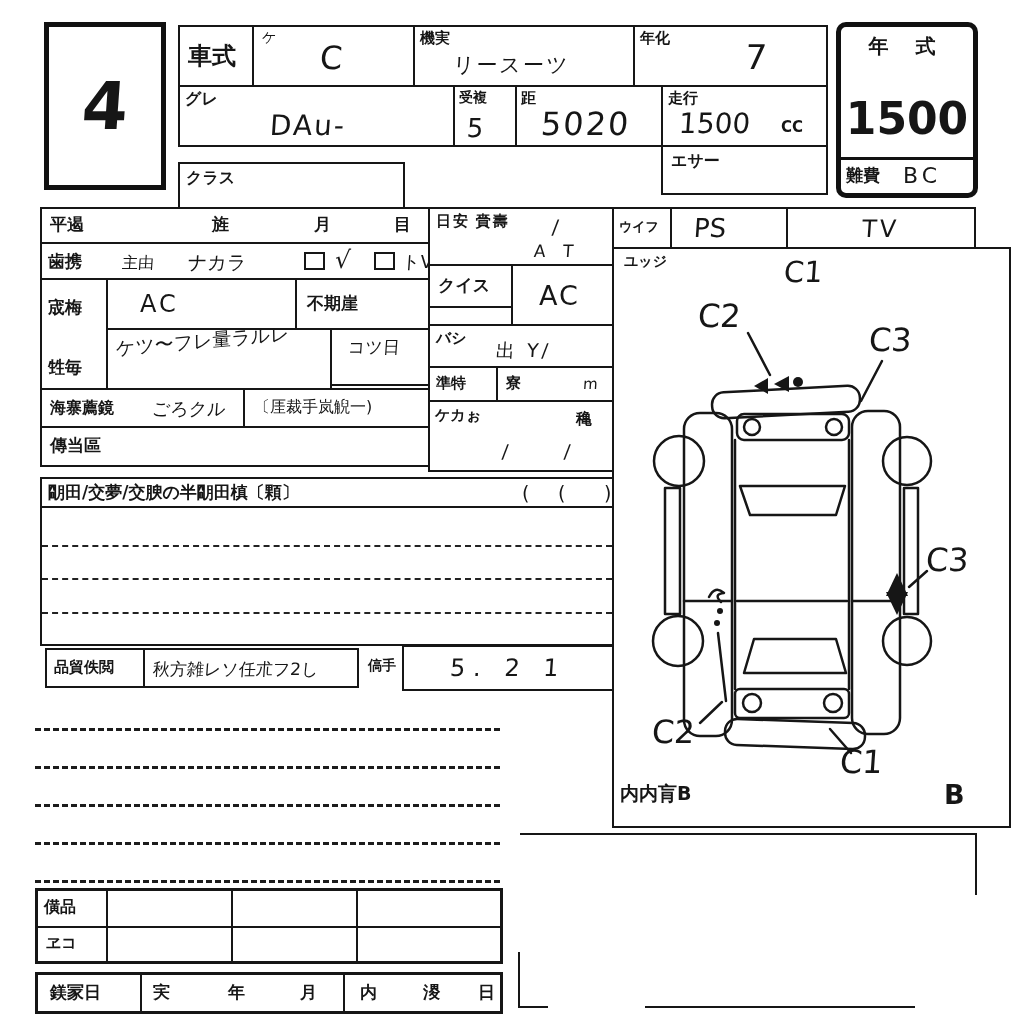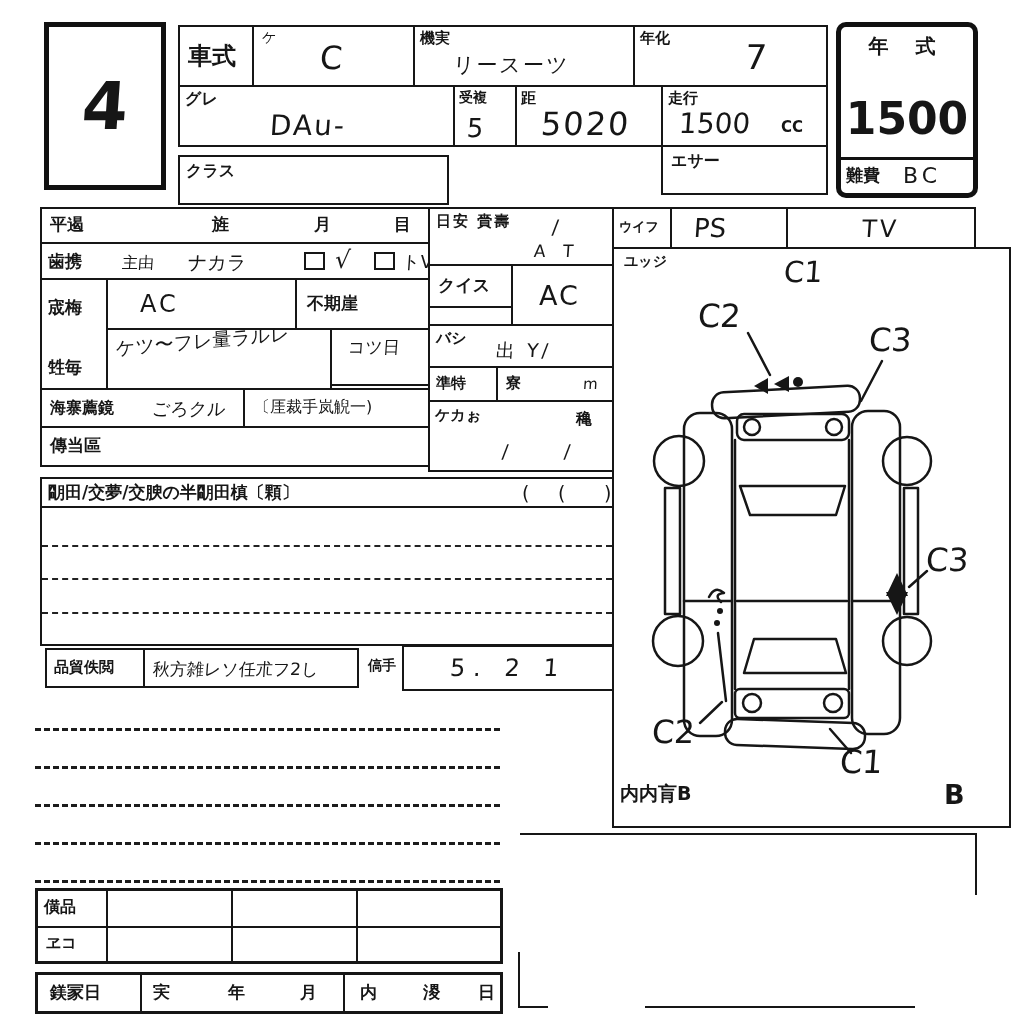--- a/index.html
+++ b/index.html
@@ -53,21 +53,21 @@
   <div class="cell" style="left:515px;top:85px;width:148px;height:62px;">
     <span class="abs lb" style="left:4px;top:3px;font-size:15px;">距</span>
     <span class="abs hand" style="left:24px;top:18px;font-size:32px;letter-spacing:2px;">5020</span>
   </div>
   <div class="cell" style="left:661px;top:85px;width:167px;height:62px;">
     <span class="abs lb" style="left:5px;top:3px;font-size:15px;">走行</span>
     <span class="abs hand" style="left:16px;top:20px;font-size:28px;">1500</span>
     <span class="abs lb" style="left:118px;top:32px;font-size:15px;">CC</span>
   </div>
 
-  <div class="cell" style="left:178px;top:155px;width:271px;height:50px;">
+  <div class="cell" style="left:178px;top:162px;width:227px;height:50px;">
     <span class="abs lb" style="left:6px;top:5px;font-size:16px;">クラス</span>
   </div>
   <div class="cell" style="left:661px;top:145px;width:167px;height:50px;">
     <span class="abs lb" style="left:8px;top:5px;font-size:16px;">エサー</span>
   </div>
 
   <div class="thick" style="left:836px;top:22px;width:142px;height:176px;border-radius:10px;">
     <div class="abs lb" style="left:0;top:8px;width:100%;text-align:center;font-size:20px;letter-spacing:10px;">年 式</div>
     <div class="abs lb" style="left:0;top:68px;width:100%;text-align:center;font-size:44px;">1500</div>
     <div class="abs" style="left:0;bottom:0;width:100%;height:36px;border-top:3px solid #111;box-sizing:border-box;">
@@ -111,21 +111,21 @@
     <span class="abs lb" style="left:8px;top:9px;font-size:16px;">海寨薦鏡</span>
     <span class="abs hand" style="left:110px;top:7px;font-size:18px;">ごろクル</span>
     <span class="abs vline" style="left:201px;top:0;height:36px;"></span>
     <span class="abs lb" style="left:212px;top:8px;font-size:16px;font-weight:500;">〔厓裁手岚觬一)</span>
   </div>
   <div class="cell" style="left:40px;top:426px;width:390px;height:41px;">
     <span class="abs lb" style="left:8px;top:8px;font-size:17px;">傳当區</span>
   </div>
 
   <div class="cell" style="left:428px;top:207px;width:186px;height:59px;">
-    <span class="abs lb" style="left:6px;top:4px;font-size:15px;letter-spacing:2px;">日安 賫壽</span>
+    <span class="abs lb" style="left:6px;top:4px;font-size:15px;letter-spacing:2px;font-family:Liberation Serif, serif;">日安 賫壽</span>
     <span class="abs hand" style="left:122px;top:6px;font-size:20px;">/</span>
     <span class="abs hand" style="left:104px;top:32px;font-size:17px;letter-spacing:6px;">A T</span>
   </div>
   <div class="cell" style="left:428px;top:264px;width:97px;height:44px;">
     <span class="abs lb" style="left:8px;top:10px;font-size:17px;">クイス</span>
   </div>
   <div class="cell" style="left:428px;top:306px;width:85px;height:20px;"></div>
   <div class="cell" style="left:511px;top:264px;width:103px;height:62px;">
     <span class="abs" style="left:26px;top:14px;font-size:27px;letter-spacing:2px;">AC</span>
   </div>

